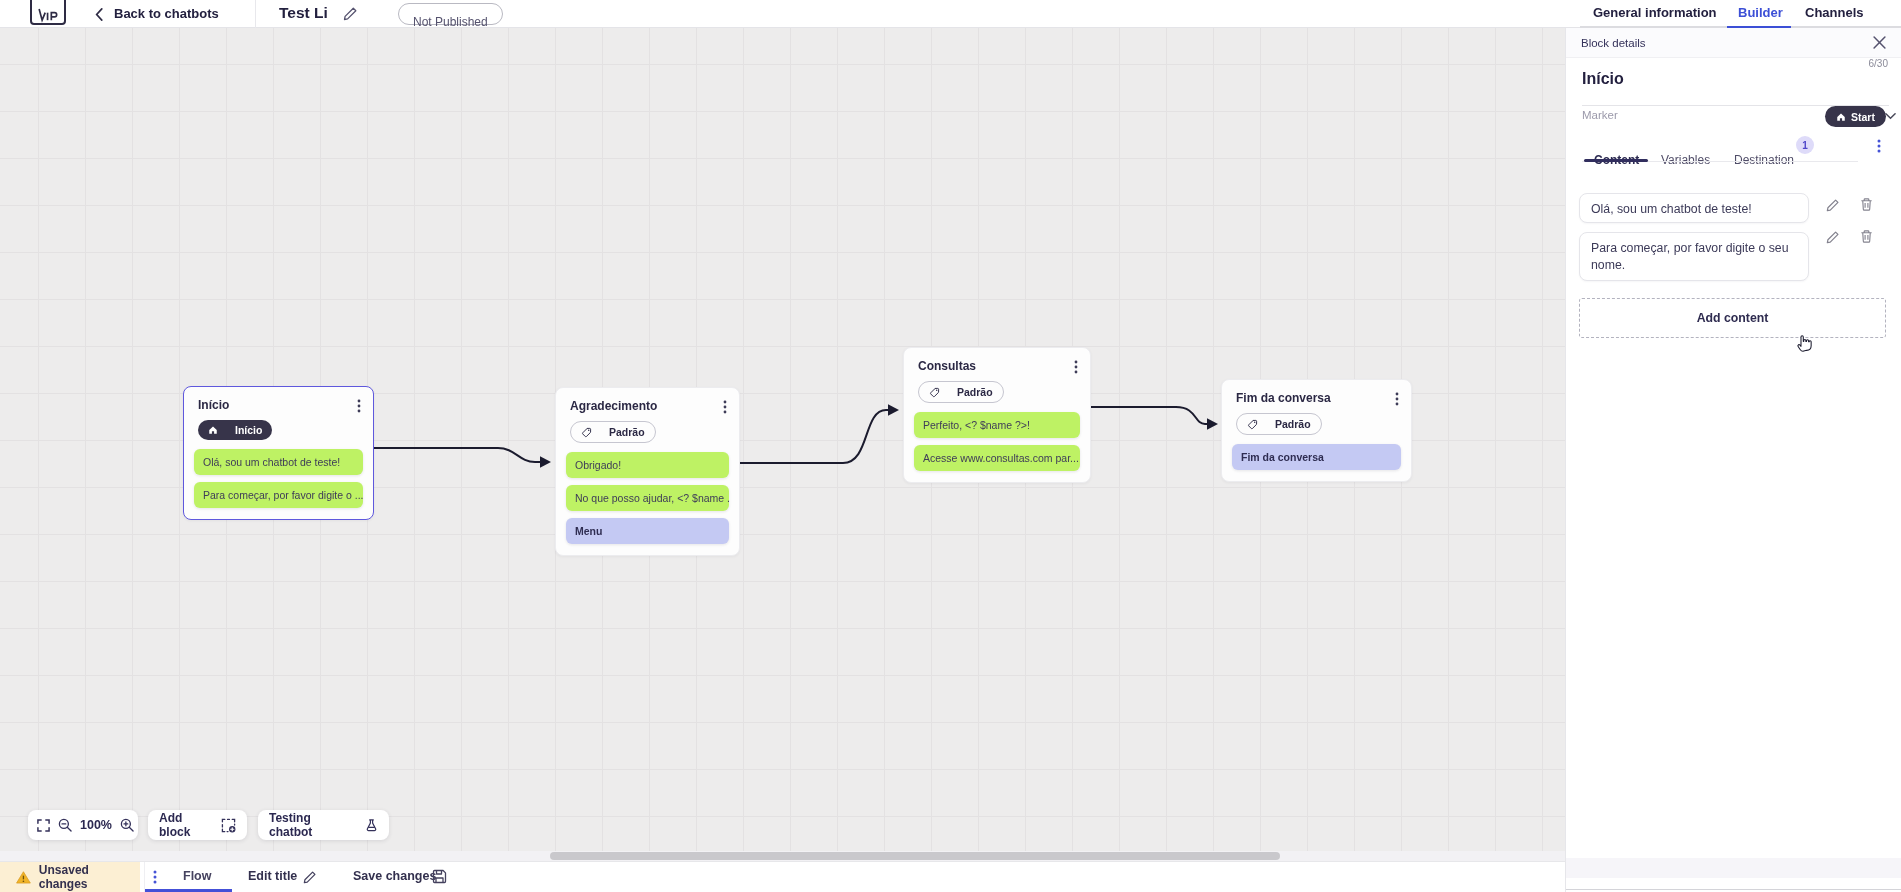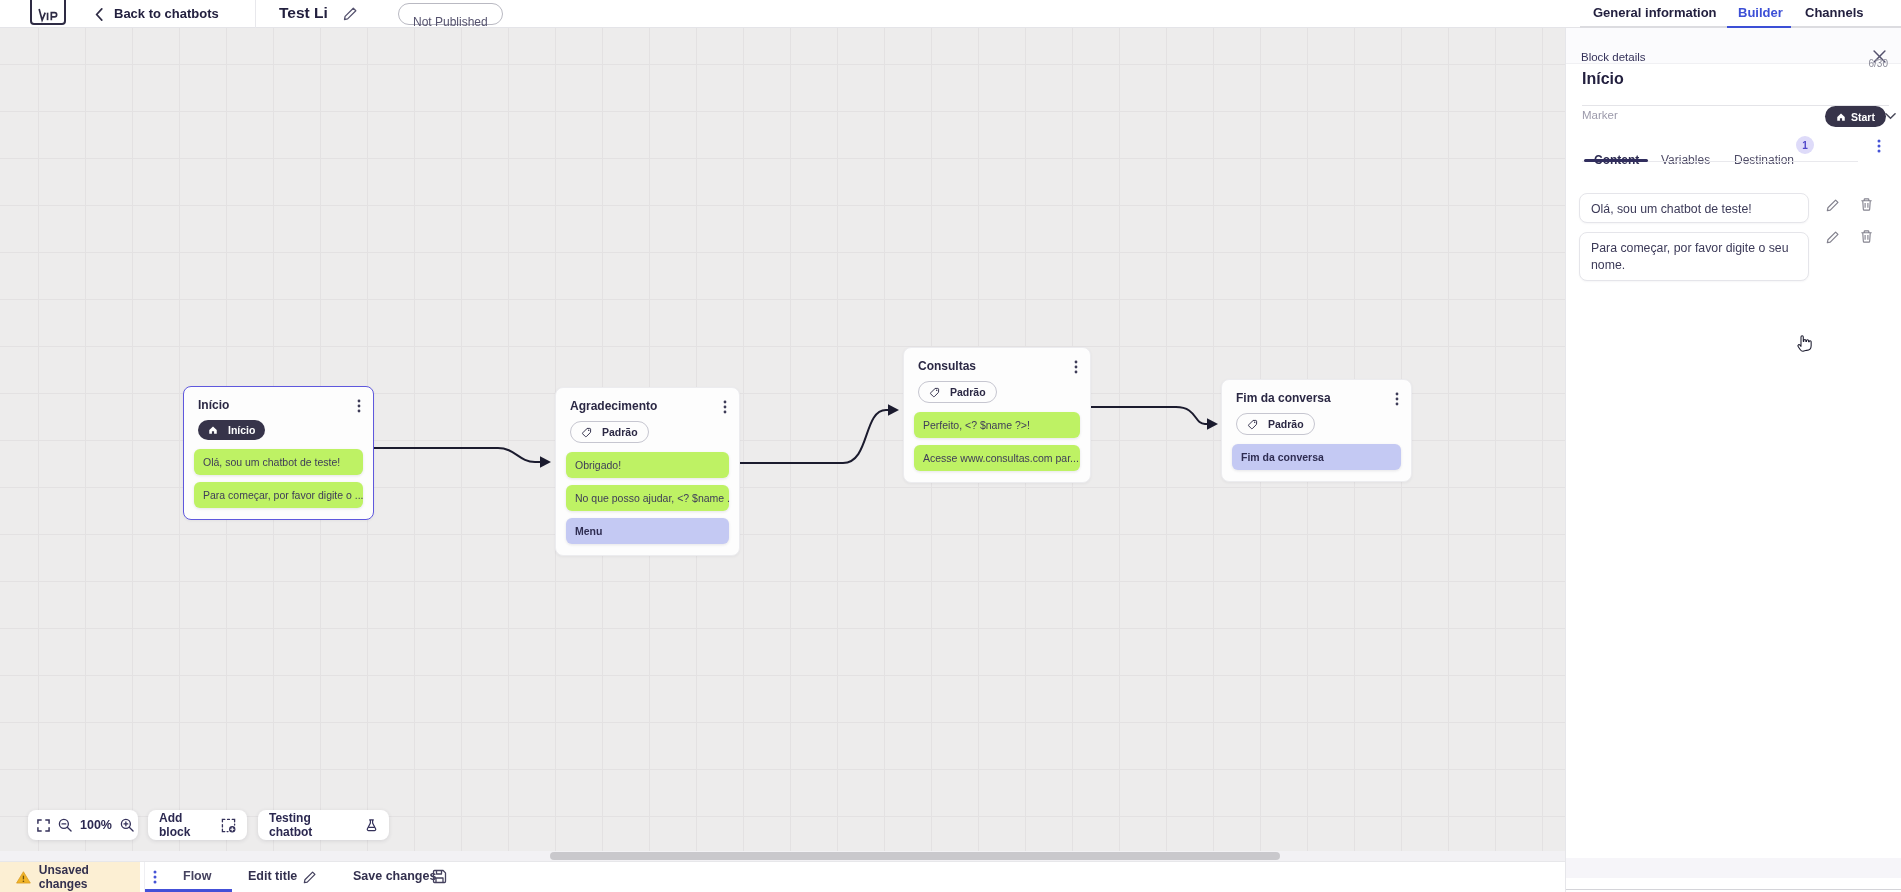--- a/index.html
+++ b/index.html
@@ -26,41 +26,41 @@
 
 
 #canvas{position:absolute;left:0;top:28px;width:1565px;height:833px;background-color:#edecec;background-image:linear-gradient(#e3e1e2 1px,transparent 1px),linear-gradient(90deg,#e3e1e2 1px,transparent 1px);background-size:47px 47px;background-position:-9px -11px;overflow:hidden}
 #edges{position:absolute;left:0;top:0;z-index:1}
 
 .node{position:absolute;background:#fdfdfd;border:1px solid #ececef;border-radius:8px;padding:9px 10px 11px;box-shadow:0 1px 3px rgba(30,30,60,.05);z-index:2}
 .node.selected{border:1.5px solid #5f58dd}
 .node-head{display:flex;justify-content:space-between;align-items:flex-start;padding:2px 2px 0 4px;margin-bottom:7px}
 .node-title{font-size:12px;font-weight:700;color:#2b2844;white-space:nowrap}
 .node-kebab{color:#3e3c58;cursor:pointer;padding-top:1px}
-.badge{display:inline-flex;align-items:center;gap:10px;font-size:10.5px;font-weight:700;border-radius:999px;padding:4px 10px;margin:0 0 9px 4px}
+.badge{display:inline-flex;align-items:center;gap:17px;font-size:10.5px;font-weight:700;border-radius:999px;padding:4px 10px;margin:0 0 9px 4px}
 .badge.dark{background:#37344a;color:#fff}
 .badge.outline{background:#fdfdfd;border:1px solid #c6c6d0;color:#2b2844}
 .node-items{display:flex;flex-direction:column;gap:7px}
 .node-item{background:#bef264;border-radius:6px;padding:7px 9px;font-size:10.5px;color:#3e3c58;box-shadow:0 1px 3px rgba(20,20,40,.10);white-space:nowrap;overflow:hidden;cursor:pointer}
 .node-item.hl{background:#c4c9f3;color:#2f2d52;font-weight:700}
 
 
 .canvas-btn{position:absolute;top:782px;height:30px;background:#fff;border-radius:8px;box-shadow:0 1px 4px rgba(40,40,60,.12);display:flex;align-items:center;gap:8px;padding:0 11px;font-size:12px;font-weight:700;color:#2b2850;cursor:pointer;z-index:3}
 #zoom-controls{left:28px;width:110px;justify-content:space-between;padding:0 9px}
 #add-block-btn{left:148px;width:99px;justify-content:space-between}
 #testing-btn{left:258px;width:131px;justify-content:space-between}
 .tool-icon{color:#34315a}
 
 
 #h-scroll-track{position:absolute;left:0;bottom:0;width:1565px;height:10px;background:#f2f1f4;z-index:4}
 #h-scroll-thumb{position:absolute;left:550px;bottom:1px;width:730px;height:8px;border-radius:4px;background:#c9c8cc;z-index:5;cursor:pointer}
 
 
 #panel{position:absolute;left:1565px;top:28px;width:336px;height:864px;background:#fff;border-left:1px solid #e6e6ea;z-index:20}
-#panel-header{position:absolute;left:0;top:0;width:100%;height:36px;background:#fbfbfd;border-bottom:1px solid #f0f0f3;display:flex;align-items:flex-end;justify-content:space-between;padding:0 15px}
+#panel-header{position:absolute;left:0;top:0;width:100%;height:30px;background:#fbfbfd;border-bottom:1px solid #f0f0f3;display:flex;align-items:center;justify-content:space-between;padding:0 15px}
 #panel-header-title{font-size:11.5px;font-weight:400;color:#35325a}
 #panel-close{color:#55526e;cursor:pointer}
 #block-name{position:absolute;left:16px;top:42px;font-size:16px;font-weight:600;color:#221f3e}
 #name-counter{position:absolute;right:13px;top:30px;font-size:10px;color:#8b8b99}
 #name-underline{position:absolute;left:16px;right:12px;top:77px;height:1px;background:#e4e4e8}
 #marker-label{position:absolute;left:16px;top:81px;font-size:11.5px;color:#9c9aab}
 #marker-pill{position:absolute;left:259px;top:78px;height:21px;display:flex;align-items:center;gap:5px;background:#37344a;color:#fff;font-size:10.5px;font-weight:700;border-radius:999px;padding:0 11px;cursor:pointer}
 #marker-chevron{position:absolute;left:319px;top:84px;color:#4a4a5a;cursor:pointer}
 #panel-tabs-line{position:absolute;left:16px;top:133px;width:276px;height:1px;background:#e9e9ed}
 #panel-tab-underline{position:absolute;left:18px;top:131px;width:64px;height:3px;background:#312e5e;border-radius:2px}
@@ -339,20 +339,23 @@
         <path d="M11.3 2.2l2.5 2.5L5.6 12.9l-3.1.6.6-3.1z"></path>
       </svg>
   </span>
   <span class="card-icon" id="trash-1">
     <svg viewBox="0 0 16 16" width="15" height="15" fill="none" stroke="currentColor" stroke-width="1.2">
         <path d="M2.5 4h11M5.5 4V2.8c0-.4.3-.8.8-.8h3.4c.5 0 .8.4.8.8V4M4 4l.6 9c0 .6.5 1 1 1h4.8c.5 0 1-.4 1-1l.6-9"></path>
         <path d="M6.5 6.5v5M9.5 6.5v5"></path>
       </svg>
   </span>
 
+  <div id="add-content-btn">
+    <span>Add content</span>
+  </div>
 
   <span id="cursor">
     <svg viewBox="0 0 24 24" width="23" height="23">
         <path d="M9.3 21.2c-1.4 0-2.1-.7-2.9-1.9l-2.1-3.2c-.4-.6-.2-1.3.3-1.7.5-.3 1.1-.2 1.5.2l1.2 1.4V6.2c0-.7.5-1.2 1.2-1.2s1.2.5 1.2 1.2v4.6h.5V9.9c0-.6.5-1.1 1.1-1.1s1.1.5 1.1 1.1v1h.6v-.6c0-.6.5-1.1 1.1-1.1s1.1.5 1.1 1.1v.9h.6c0-.5.5-1 1-1 .7 0 1.1.5 1.1 1.1v4.2c0 3-1.9 4.7-4.7 4.7z" fill="#fff" stroke="#1b1b2e" stroke-width="1.1" stroke-linejoin="round"></path>
       </svg>
   </span>
 
   <div id="panel-footer-strip"></div>
   <div id="panel-bottom-line"></div>
 </div>

